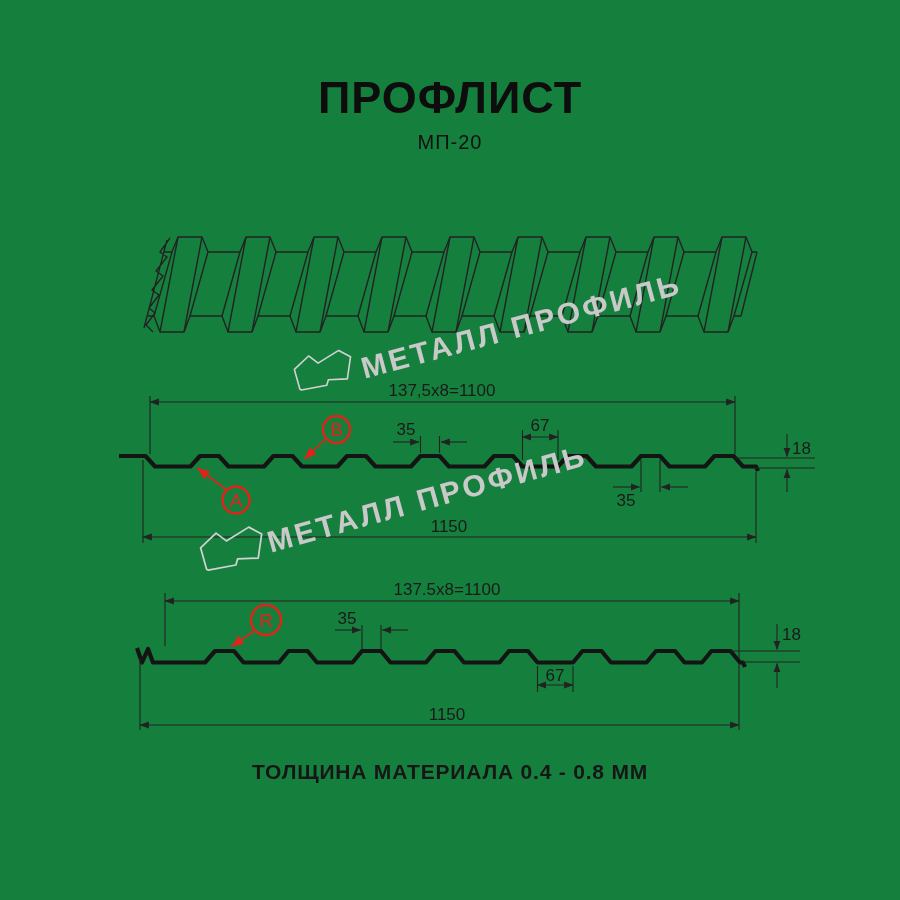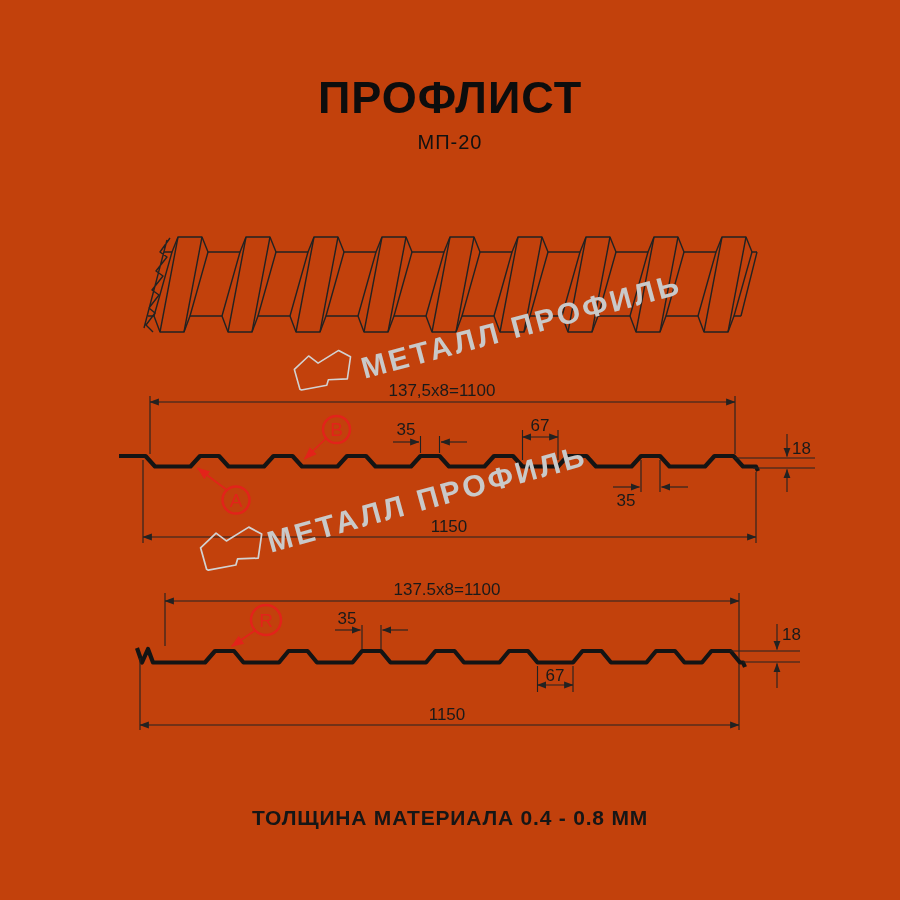--- a/index.html
+++ b/index.html
@@ -1,23 +1,23 @@
 <!DOCTYPE html>
 <html><head>
 <meta charset="utf-8">
 <style>
   html,body{margin:0;padding:0;background:#fff;}
-  #stage{position:relative;width:900px;height:900px;background:#c2410c;overflow:hidden;
+  #stage{position:relative;width:900px;height:900px;background:#15803d;overflow:hidden;
          font-family:"Liberation Sans",sans-serif;color:#1c1c1c;}
   .abs{position:absolute;}
   #title{left:0;top:72px;width:900px;text-align:center;font-size:45px;font-weight:900;
          letter-spacing:1px;color:#0d0d0d;}
   #subtitle{left:0;top:131px;width:900px;text-align:center;font-size:20px;font-weight:400;
          letter-spacing:1px;color:#111;}
-  #footer{left:0;top:806px;width:900px;text-align:center;font-size:21px;font-weight:600;
+  #footer{left:0;top:760px;width:900px;text-align:center;font-size:21px;font-weight:600;
          letter-spacing:0.8px;color:#161616;}
   .wm-text{font-size:30px;font-weight:700;letter-spacing:3px;color:#c9c9c9;
            white-space:nowrap;transform-origin:left center;}
   #wm1{left:362px;top:352px;transform:rotate(-15deg);}
   #wm2{left:268px;top:526px;transform:rotate(-15.5deg);}
   svg{display:block;}
   svg text{font-family:"Liberation Sans",sans-serif;font-size:17px;fill:#1a1a1a;}
   svg text.red-letter{font-size:19px;fill:#e2231a;font-weight:400;}
   .dim{stroke:#222;stroke-width:1.1;fill:none;}
   .prof{stroke:#141414;stroke-width:4.2;fill:none;stroke-linejoin:round;}

